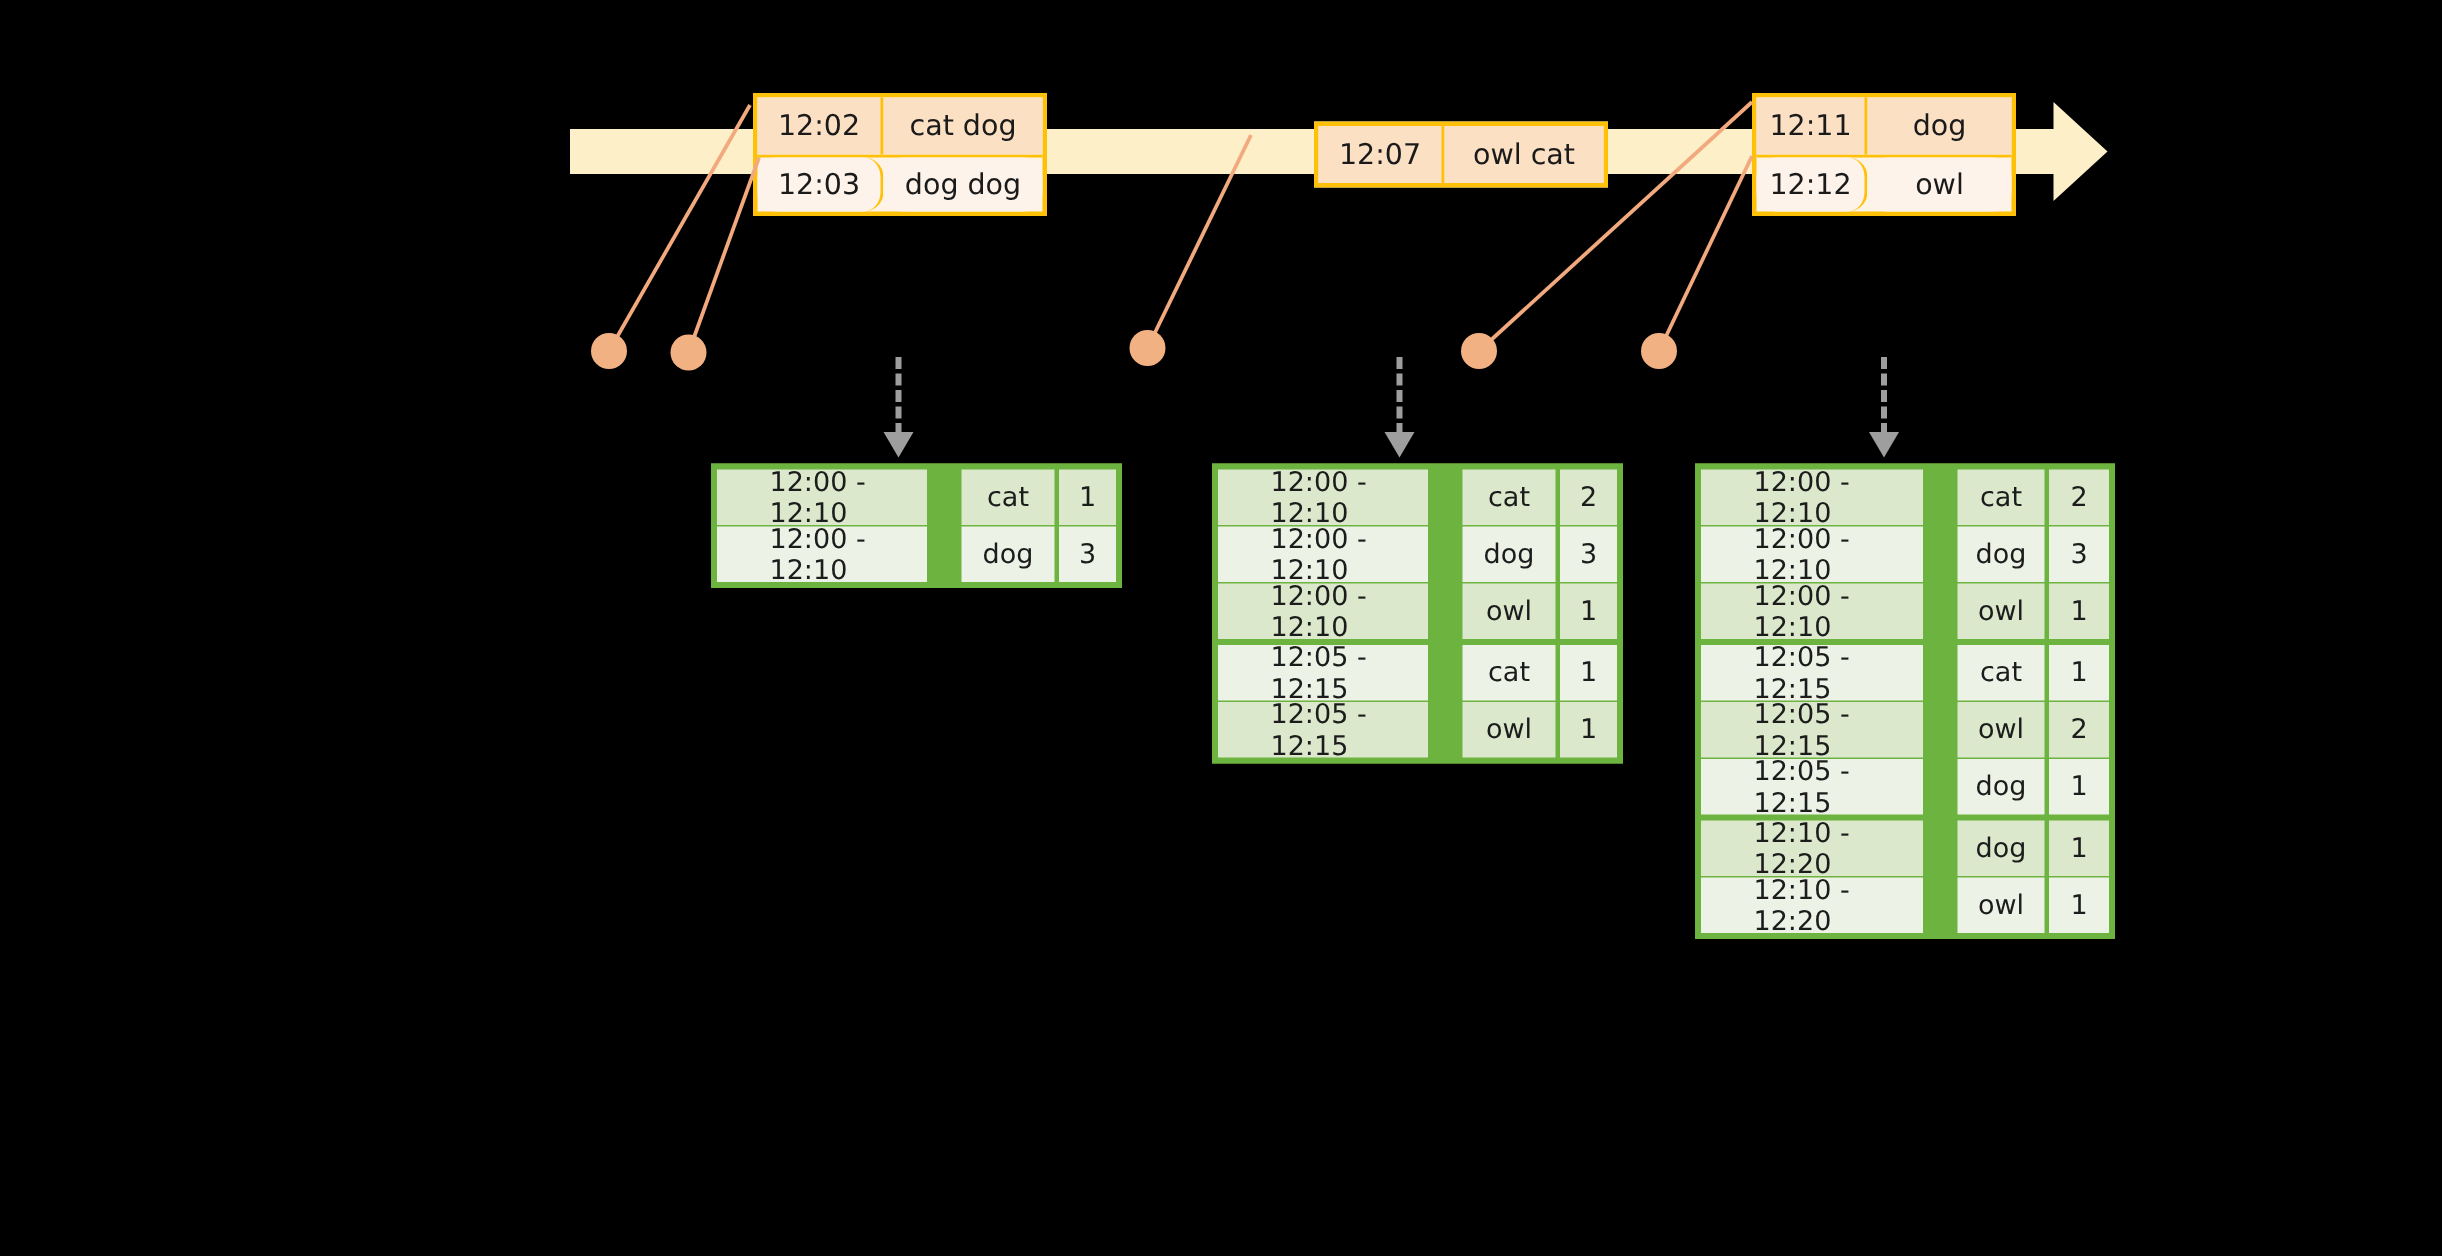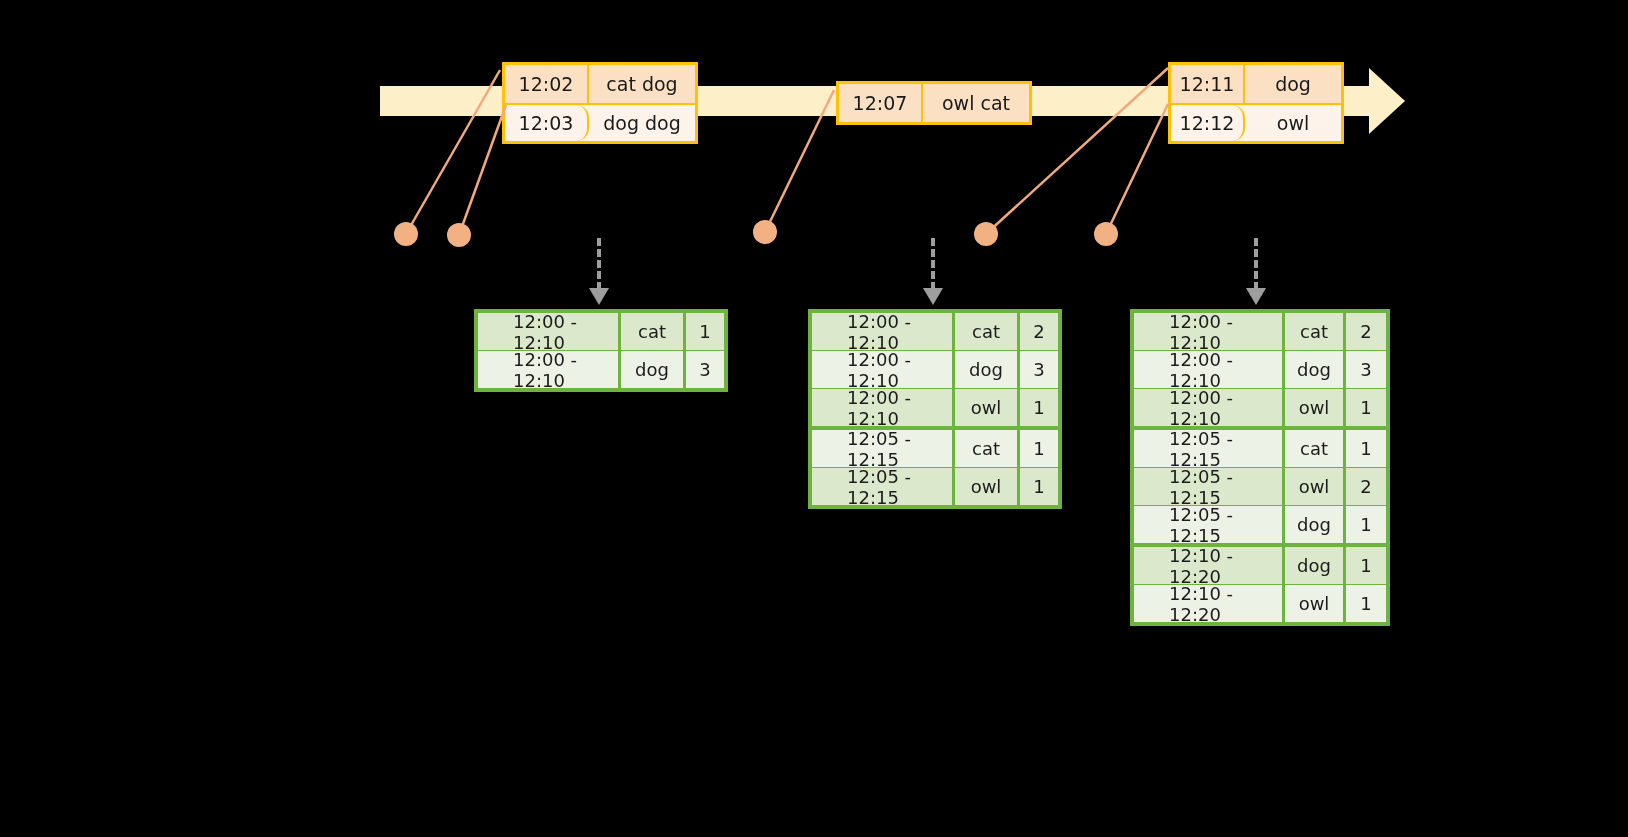--- a/index.html
+++ b/index.html
@@ -72,21 +72,21 @@
     justify-content: center;
     font-size: 19px;
     color: #1a1a1a;
     box-sizing: border-box;
   }
   .event-row .cell.time { width: 84px; border-right: 2px solid #ffc107; }
   .event-row .cell.words { flex: 1; }
 
   #event-box-1 { left: 502px; top: 62px; width: 196px; }
   #event-box-1 .cell.words { width: 110px; }
-  #event-box-2 { left: 836px; top: 81px; width: 196px; }
+  #event-box-2 { left: 876px; top: 81px; width: 196px; }
   #event-box-2 .cell.words { width: 110px; }
   #event-box-3 { left: 1168px; top: 62px; width: 176px; text-align: center; }
   #event-box-3 .cell.time { width: 74px; }
   #event-box-3 .cell.words { width: 100px; }
 
   
   #connectors {
     position: absolute;
     left: 0; top: 0;
     width: 1628px; height: 837px;
@@ -140,21 +140,21 @@
     justify-content: center;
     font-size: 18px;
     color: #1c1c1c;
     box-sizing: border-box;
     margin-right: 3px;
   }
   .result-row .rcell:last-child { margin-right: 0; }
   .result-row.dark .rcell { background: #dbe8cb; }
   .result-row.light .rcell { background: #edf2e6; }
   .result-row .rcell.win { width: 140px; padding-left: 35px; }
-  .result-row .rcell.word { width: 62px; }
+  .result-row .rcell.word { width: 62px; margin-left: 20px; }
   .result-row .rcell.num { width: 38px; }
 
   #result-table-1 { left: 474px; top: 309px; }
   #result-table-2 { left: 808px; top: 309px; }
   #result-table-3 { left: 1130px; top: 309px; }
   #result-table-3 .rcell.win { width: 148px; }
   #result-table-3 .rcell.word { width: 58px; }
   #result-table-3 .rcell.num { width: 40px; }
 </style>
 </head>

